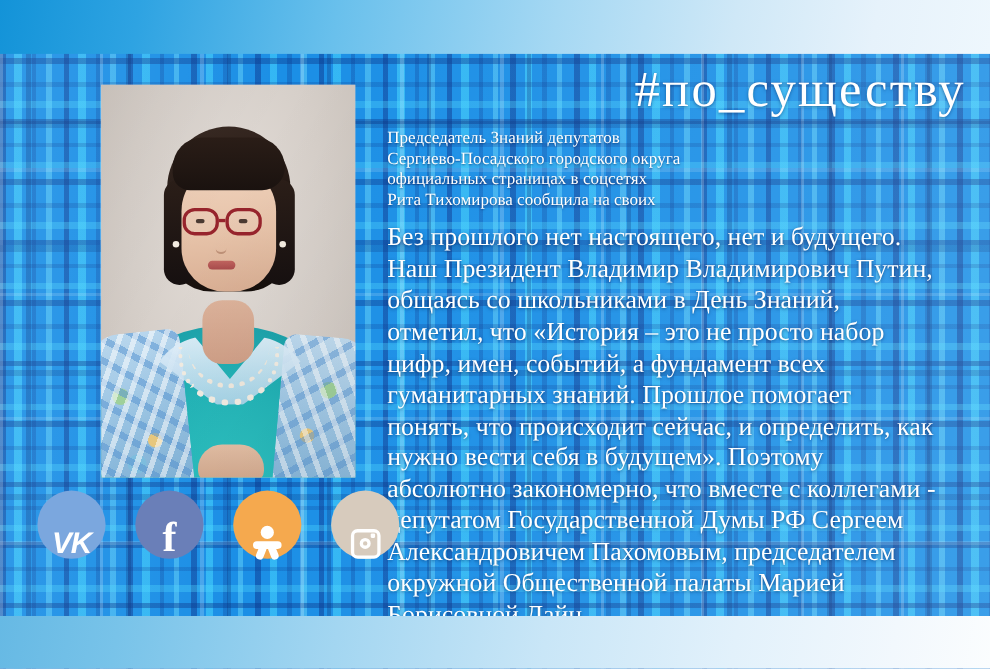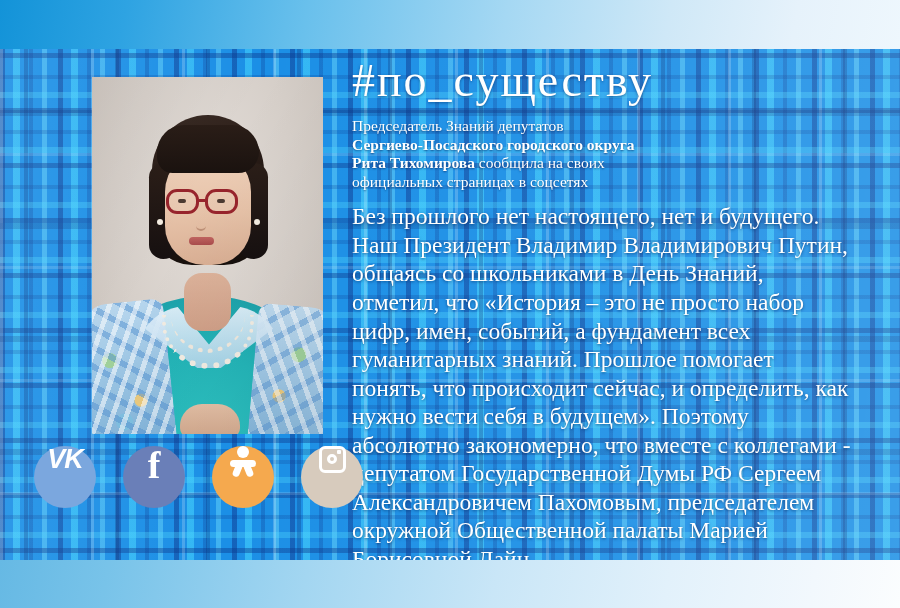--- a/index.html
+++ b/index.html
@@ -283,35 +283,35 @@
     z-index: 4;
   }
 
   .title {
     font-family: "Liberation Serif", serif;
     font-size: 46px;
     font-weight: 400;
     color: #ffffff;
     letter-spacing: 2px;
     line-height: 1.0;
-    text-align: left;
+    text-align: right;
     padding-right: 14px;
     text-shadow: 0 1px 3px rgba(0,40,95,0.55);
     white-space: nowrap;
   }
 
   .subtitle {
     margin-top: 13px;
     font-family: "Liberation Serif", serif;
     font-size: 15.5px;
     line-height: 1.20;
     color: #ffffff;
     text-shadow: 0 1px 2px rgba(0,40,95,0.65);
   }
-  .subtitle .b { font-weight: 700; }
+  .subtitle .b { font-weight: 400; }
 
   .body-text {
     margin-top: 11px;
     font-family: "Liberation Serif", serif;
     font-size: 23.5px;
     line-height: 1.215;
     color: #ffffff;
     text-shadow: 0 1px 3px rgba(0,45,100,0.70);
     width: 500px;
   }
@@ -321,21 +321,21 @@
     position: absolute;
     left: 34px; top: 446px;
     display: flex;
     gap: 27px;
     z-index: 5;
   }
   .sicon {
     width: 62px; height: 62px;
     border-radius: 50%;
     display: flex;
-    align-items: flex-start;
+    align-items: flex-end;
     justify-content: center;
     position: relative;
   }
   .sicon-glyph {
     color: #ffffff;
     font-family: "Liberation Sans", sans-serif;
     font-weight: 700;
     line-height: 1;
   }
   .vk-g  { font-size: 27px; letter-spacing: -1px; font-style: italic; }
@@ -413,22 +413,22 @@
     <div class="photo-shade"></div>
   </div>
 
   <div class="content">
 
     <div class="title">#по_существу</div>
 
     <div class="subtitle">
       <div>Председатель Знаний депутатов</div>
       <div class="b">Сергиево-Посадского городского округа</div>
+      <div>официальных страницах в соцсетях</div>
       <div><span class="b">Рита Тихомирова</span><span> сообщила на своих</span></div>
-      <div>официальных страницах в соцсетях</div>
     </div>
 
     <div class="body-text">Без прошлого нет настоящего, нет и будущего. Наш Президент Владимир Владимирович Путин, общаясь со школьниками в День Знаний, отметил, что «История – это не просто набор цифр, имен, событий, а фундамент всех гуманитарных знаний. Прошлое помогает понять, что происходит сейчас, и определить, как нужно вести себя в будущем». Поэтому абсолютно закономерно, что вместе с коллегами - депутатом Государственной Думы РФ Сергеем Александровичем Пахомовым, председателем окружной Общественной палаты Марией Борисовной Дайн.</div>
   </div>
 
   <div class="socials">
 
     <div class="sicon" style="background: rgb(123, 167, 222);">
       <span class="sicon-glyph vk-g">VK</span>
     </div>

